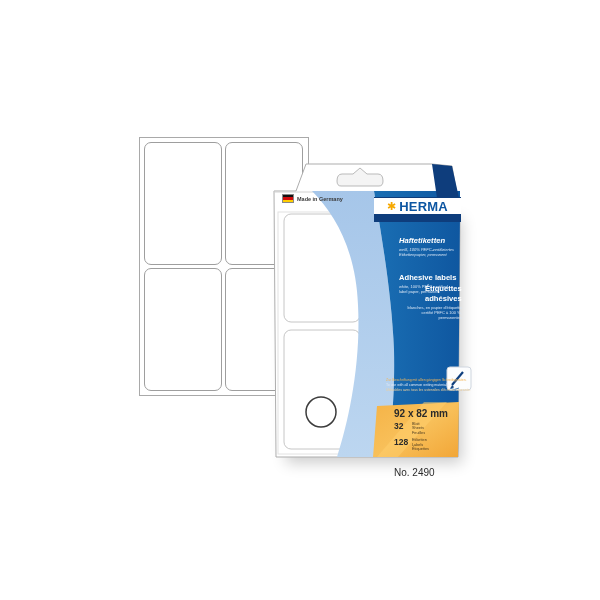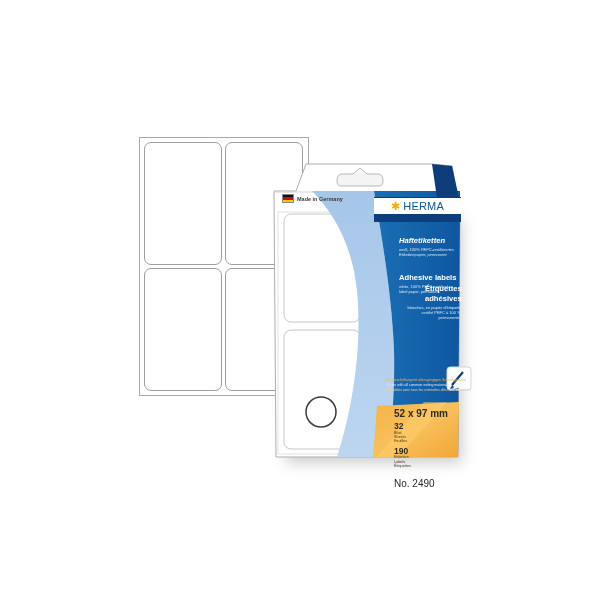--- a/index.html
+++ b/index.html
@@ -20,37 +20,37 @@
   .ov{position:absolute;z-index:4;}
   .made-in{left:282px;top:194px;display:flex;align-items:center;gap:3px;}
   .flag{display:inline-block;width:10px;height:7px;border:0.5px solid #888;}
   .flag i{display:block;width:100%;height:33.3%;}
   .flag i:nth-child(1){background:#111;} .flag i:nth-child(2){background:#d00a0a;}
   .flag i:nth-child(3){background:#ffce00;}
   .made-in-text{font-size:5.5px;font-weight:bold;color:#3a3a3a;white-space:pre;}
   .herma-band{left:374px;top:198px;width:87px;height:16px;background:#fff;
       display:flex;align-items:center;justify-content:center;gap:3px;}
   .asterisk{font-size:11px;color:#f6a800;line-height:1;}
-  .herma-text{font-size:11px;font-weight:400;color:#0d56a2;letter-spacing:.2px;line-height:1;}
+  .herma-text{font-size:13px;font-weight:700;color:#0d56a2;letter-spacing:.2px;line-height:1;}
   .lang{left:399px;width:66px;}
   .lang-de{top:236px;font-style:italic;} .lang-en{top:273px;} .lang-fr{top:284px;text-align:right;}
   .lang-title{font-size:8px;font-weight:bold;color:#ffffff;line-height:9.5px;
       white-space:pre;transform:scaleX(.95);transform-origin:0 0;}
   .lang-sub{font-size:4.2px;color:#d9e6f5;line-height:5px;margin-top:1.5px;
       white-space:pre;transform:scaleX(.95);transform-origin:0 0;}
   .usage{left:386px;top:378px;width:76px;}
   .usage span{display:block;font-size:3.8px;line-height:5px;white-space:pre;
       transform:scaleX(.92);transform-origin:0 0;}
   .usage .u-de{color:#f3b659;} .usage .u-en{color:#dde8f6;} .usage .u-fr{color:#eecf9a;}
   .specs{left:394px;top:408px;width:70px;color:#2a2a2a;}
   .spec-size{font-size:10px;font-weight:bold;white-space:pre;}
-  .spec-row{display:flex;align-items:flex-start;margin-top:3px;flex-direction:column;}
+  .spec-row{display:flex;align-items:flex-start;margin-top:3px;}
   .spec-num{font-size:8.5px;font-weight:600;width:18px;line-height:8.5px;}
   .spec-units{font-size:3.8px;line-height:4.4px;color:#4a3a20;white-space:pre;}
-  .spec-no{font-size:10px;margin-top:10px;white-space:pre;}
+  .spec-no{font-size:10px;margin-top:16px;white-space:pre;}
 </style>
 </head>
 <body>
 
 <div class="stage">
 
   <div class="sheet">
     <div class="sheet-label sl-1"></div>
     <div class="sheet-label sl-2"></div>
     <div class="sheet-label sl-3"></div>
@@ -144,29 +144,29 @@
 permanentes</div>
   </div>
 
   <div class="ov usage">
     <span class="u-de">Zur Beschriftung mit allen gängigen Schreibgeräten.</span>
     <span class="u-en">To use with all common writing materials.</span>
     <span class="u-fr">Utilisables avec tous les ustensiles d'écriture courants.</span>
   </div>
 
   <div class="ov specs">
-    <div class="spec-size">52 x 97 mm</div>
+    <div class="spec-size">92 x 82 mm</div>
     <div class="spec-row">
       <span class="spec-num">32</span>
       <span class="spec-units">Blatt
 Sheets
 Feuilles</span>
     </div>
     <div class="spec-row">
-      <span class="spec-num">190</span>
+      <span class="spec-num">128</span>
       <span class="spec-units">Etiketten
 Labels
 Étiquettes</span>
     </div>
     <div class="spec-no">No. 2490</div>
   </div>
 
 </div>
 
 </body></html>

